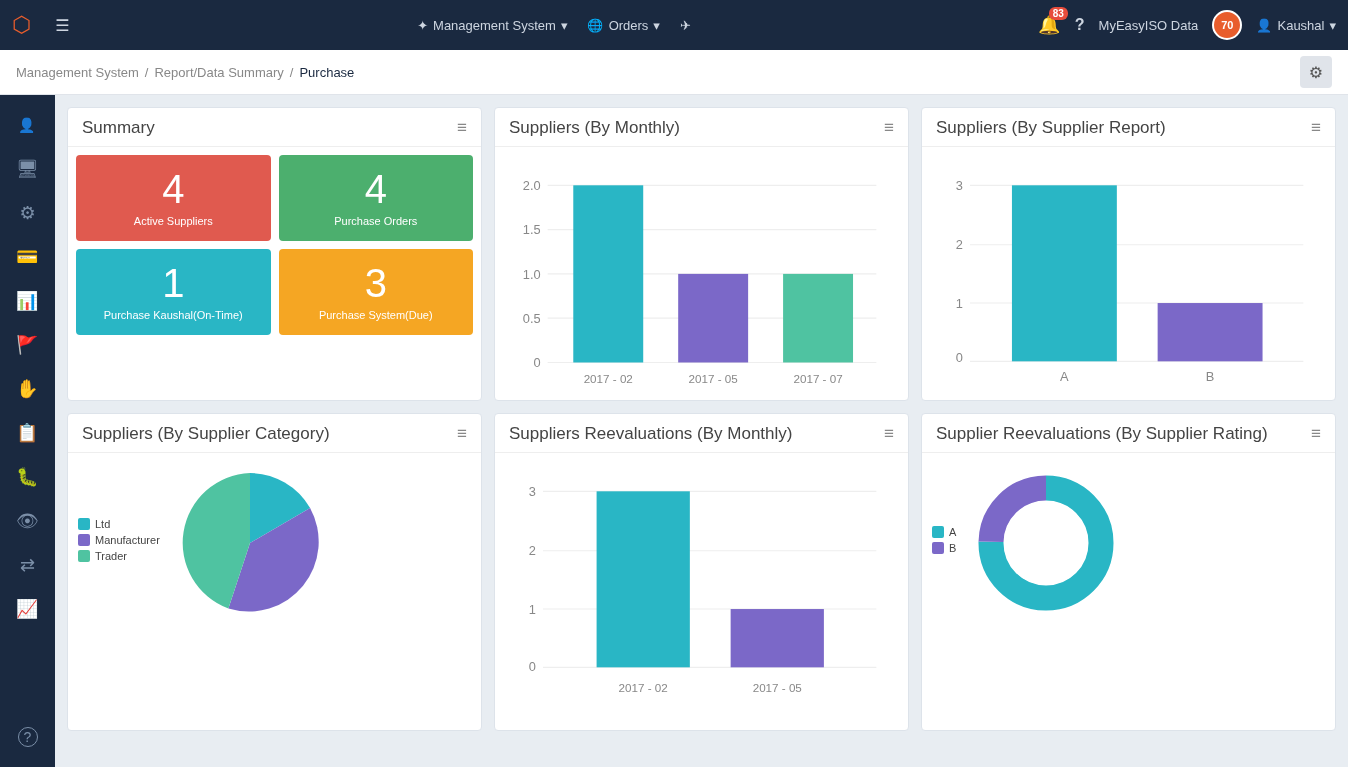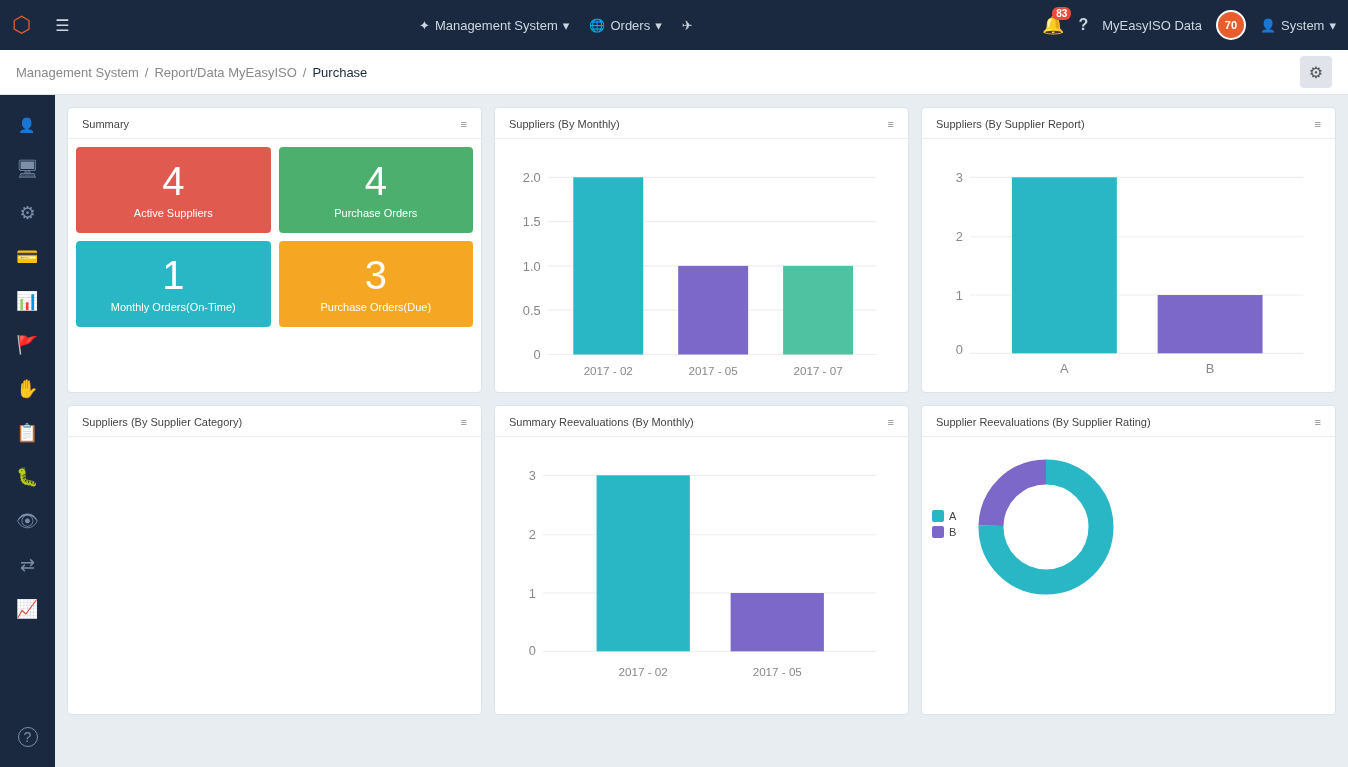--- a/index.html
+++ b/index.html
@@ -82,21 +82,21 @@
     
     .card {
       background: #fff;
       border-radius: 4px;
       border: 1px solid #dde3ea;
       overflow: hidden;
     }
     .card-header {
       display: flex; align-items: center; justify-content: space-between;
       padding: 10px 14px 8px;
-      font-size: 11px; color: #444; font-weight: 500;
+      font-size: 17px; color: #444; font-weight: 500;
       border-bottom: 1px solid #eee;
     }
 
     
     .summary-grid { display: grid; grid-template-columns: 1fr 1fr; gap: 8px; padding: 8px; }
     .summary-tile {
       border-radius: 4px; padding: 14px 10px; text-align: center; color: #fff; cursor: pointer;
     }
     .summary-tile .big-num { font-size: 40px; font-weight: 300; line-height: 1; }
     .summary-tile .tile-label { font-size: 11px; margin-top: 6px; }
@@ -145,31 +145,31 @@
   <div class="right-items">
     <div class="notif-wrap">
       <span style="font-size:18px; color:#cdd5e0;">🔔</span>
       <span class="notif-badge">83</span>
     </div>
     <span class="nav-icon" style="font-size:16px;font-weight:bold;">?</span>
     <span style="color:#cdd5e0; font-size:13px;">MyEasyISO Data</span>
     <div class="logo-circle">70</div>
     <div class="user-btn">
       <span>👤</span>
-      <span>System</span>
+      <span>Kaushal</span>
       <span>▾</span>
     </div>
   </div>
 </nav>
 
 <div class="sub-nav">
   <div class="breadcrumb">
     <span>Management System</span>
     <span>/</span>
-    <span>Report/Data MyEasyISO</span>
+    <span>Report/Data Summary</span>
     <span>/</span>
     <span style="color:#1a2940; font-weight:500;">Purchase</span>
   </div>
   <div class="settings-btn">⚙</div>
 </div>
 
 <div class="app-body">
 
   <aside class="sidebar">
     <div class="sidebar-item">
@@ -226,25 +226,25 @@
           <div class="summary-tile tile-red">
             <div class="big-num">4</div>
             <div class="tile-label">Active Suppliers</div>
           </div>
           <div class="summary-tile tile-green">
             <div class="big-num">4</div>
             <div class="tile-label">Purchase Orders</div>
           </div>
           <div class="summary-tile tile-cyan">
             <div class="big-num">1</div>
-            <div class="tile-label">Monthly Orders(On-Time)</div>
+            <div class="tile-label">Purchase Kaushal(On-Time)</div>
           </div>
           <div class="summary-tile tile-orange">
             <div class="big-num">3</div>
-            <div class="tile-label">Purchase Orders(Due)</div>
+            <div class="tile-label">Purchase System(Due)</div>
           </div>
         </div>
       </div>
 
       <div class="card">
         <div class="card-header">
           <span>Suppliers (By Monthly)</span>
           <span style="cursor:pointer; color:#888;">≡</span>
         </div>
         <div class="chart-wrap">
@@ -303,25 +303,49 @@
       </div>
     </div>
 
     <div class="dashboard-grid" style="margin-top:12px;">
 
       <div class="card">
         <div class="card-header">
           <span>Suppliers (By Supplier Category)</span>
           <span style="cursor:pointer; color:#888;">≡</span>
         </div>
-      </div>
-
-      <div class="card">
-        <div class="card-header">
-          <span>Summary Reevaluations (By Monthly)</span>
+        <div class="pie-chart-wrap">
+          <div class="legend">
+            <div class="legend-item">
+              <div class="legend-dot" style="background:#29b6c5;"></div>
+              <span>Ltd</span>
+            </div>
+            <div class="legend-item">
+              <div class="legend-dot" style="background:#7b68c8;"></div>
+              <span>Manufacturer</span>
+            </div>
+            <div class="legend-item">
+              <div class="legend-dot" style="background:#4fc3a1;"></div>
+              <span>Trader</span>
+            </div>
+          </div>
+          <svg width="160" height="160" viewBox="0 0 160 160">
+
+            <path d="M80,80 L80,10 A70,70 0 0,1 140.1,45 Z" fill="#29b6c5"></path>
+
+            <path d="M80,80 L140.1,45 A70,70 0 0,1 58.4,145.6 Z" fill="#7b68c8"></path>
+
+            <path d="M80,80 L58.4,145.6 A70,70 0 0,1 80,10 Z" fill="#4fc3a1"></path>
+          </svg>
+        </div>
+      </div>
+
+      <div class="card">
+        <div class="card-header">
+          <span>Suppliers Reevaluations (By Monthly)</span>
           <span style="cursor:pointer; color:#888;">≡</span>
         </div>
         <div class="chart-wrap">
           <svg class="chart-svg" viewBox="0 0 320 220">
             <text x="18" y="30" font-size="11" fill="#888" text-anchor="end">3</text>
             <text x="18" y="81" font-size="11" fill="#888" text-anchor="end">2</text>
             <text x="18" y="131" font-size="11" fill="#888" text-anchor="end">1</text>
             <text x="18" y="180" font-size="11" fill="#888" text-anchor="end">0</text>
             <line x1="24" y1="26" x2="310" y2="26" stroke="#eee" stroke-width="1"></line>
             <line x1="24" y1="77" x2="310" y2="77" stroke="#eee" stroke-width="1"></line>

